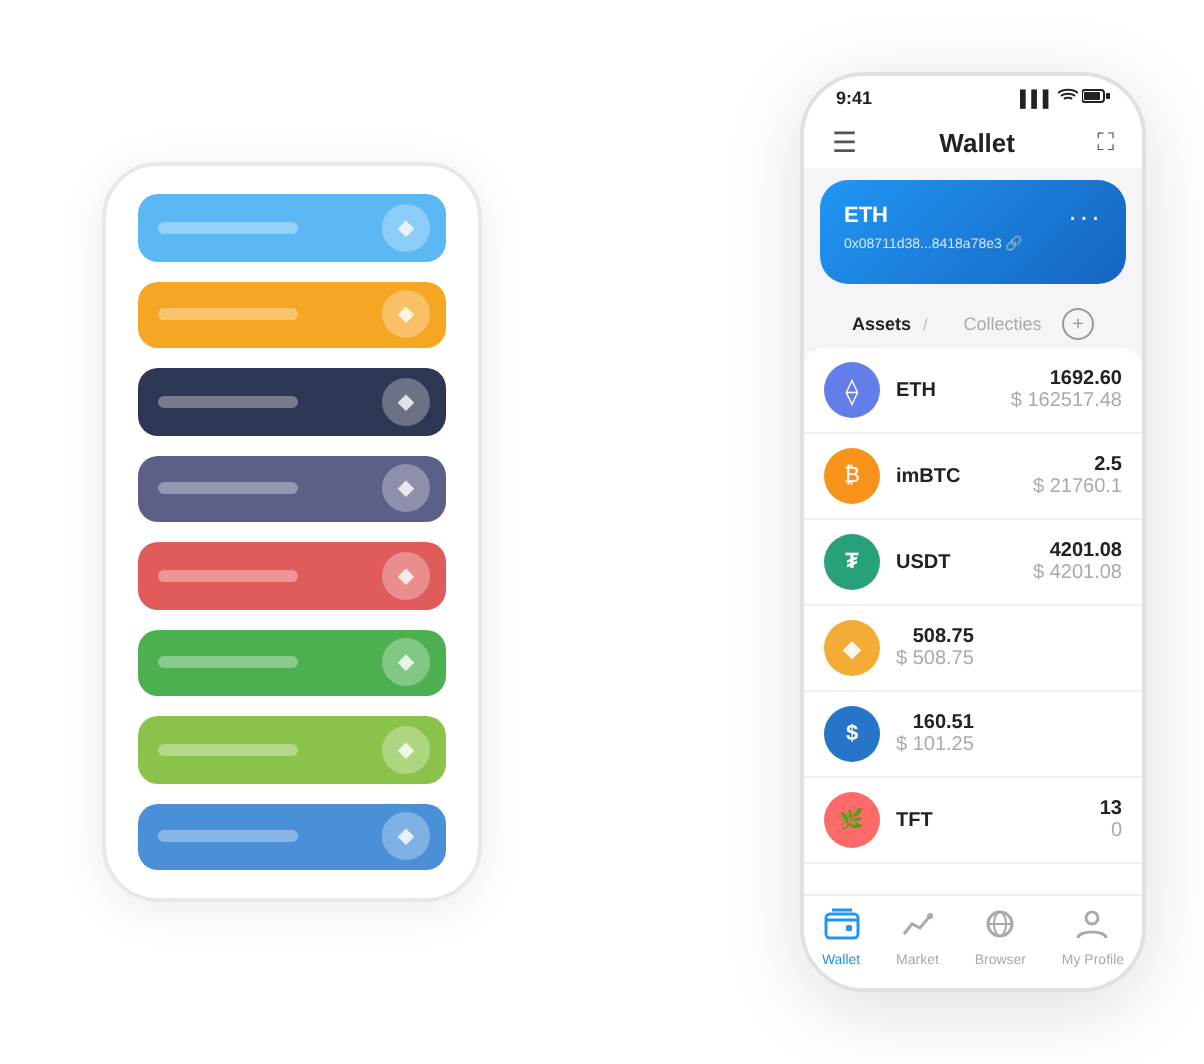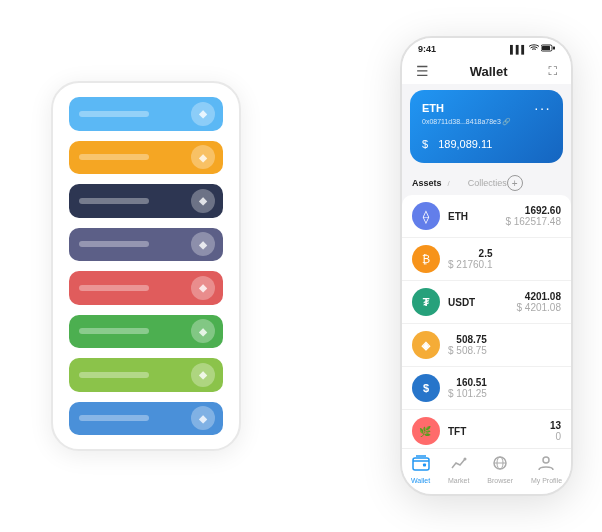--- a/index.html
+++ b/index.html
@@ -188,21 +188,22 @@
 
     .eth-balance span {
       font-size: 11px;
       font-weight: 400;
     }
 
     
     .assets-header {
       display: flex;
       align-items: center;
-      padding: 6px 10px 4px;
+      justify-content: space-between;
+      padding: 6px 24px 4px;
       flex-shrink: 0;
     }
 
     .assets-tabs {
       display: flex;
       gap: 6px;
       align-items: center;
       font-size: 9px;
     }
 
@@ -392,24 +393,20 @@
     </div>
 
     <div class="phone-content">
 
       <div class="eth-card">
         <div class="eth-card-header">
           <span class="eth-label">ETH</span>
           <span class="eth-dots">···</span>
         </div>
         <div class="eth-address">0x08711d38...8418a78e3 🔗</div>
-        <div class="eth-balance">
-          <span>$</span>
-          &nbsp;<span>189,089.11</span>
-        </div>
       </div>
 
       <div class="assets-header">
         <div class="assets-tabs">
           <span class="assets-tab-active">Assets</span>
           <span class="assets-sep">/</span>
           <span class="assets-tab-inactive">Collecties</span>
         </div>
         <div class="assets-add">+</div>
       </div>
@@ -420,20 +417,21 @@
           <div class="asset-icon" style="background:#627EEA; color:#fff; font-size:13px;">⟠</div>
           <span class="asset-name">ETH</span>
           <div class="asset-amounts">
             <div class="asset-amount-main">1692.60</div>
             <div class="asset-amount-usd">$ 162517.48</div>
           </div>
         </div>
 
         <div class="asset-item">
           <div class="asset-icon" style="background:#F7931A; color:#fff; font-size:11px;">₿</div>
+          <span class="asset-name">imBTC</span>
           <div class="asset-amounts">
             <div class="asset-amount-main">2.5</div>
             <div class="asset-amount-usd">$ 21760.1</div>
           </div>
         </div>
 
         <div class="asset-item">
           <div class="asset-icon" style="background:#26A17B; color:#fff; font-size:11px; font-weight:bold;">₮</div>
           <span class="asset-name">USDT</span>
           <div class="asset-amounts">

